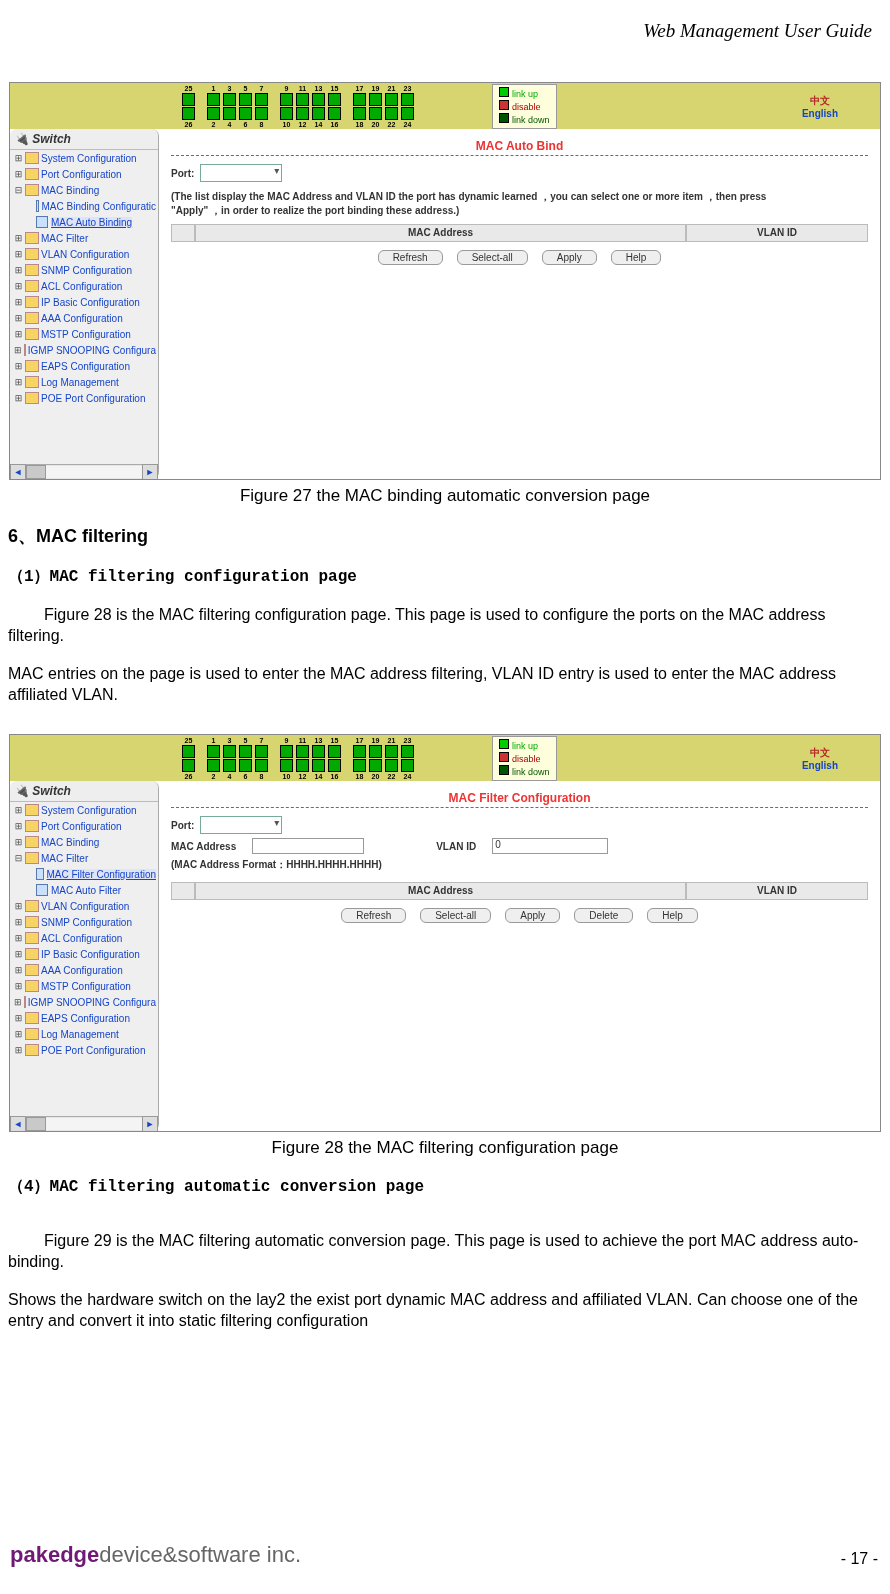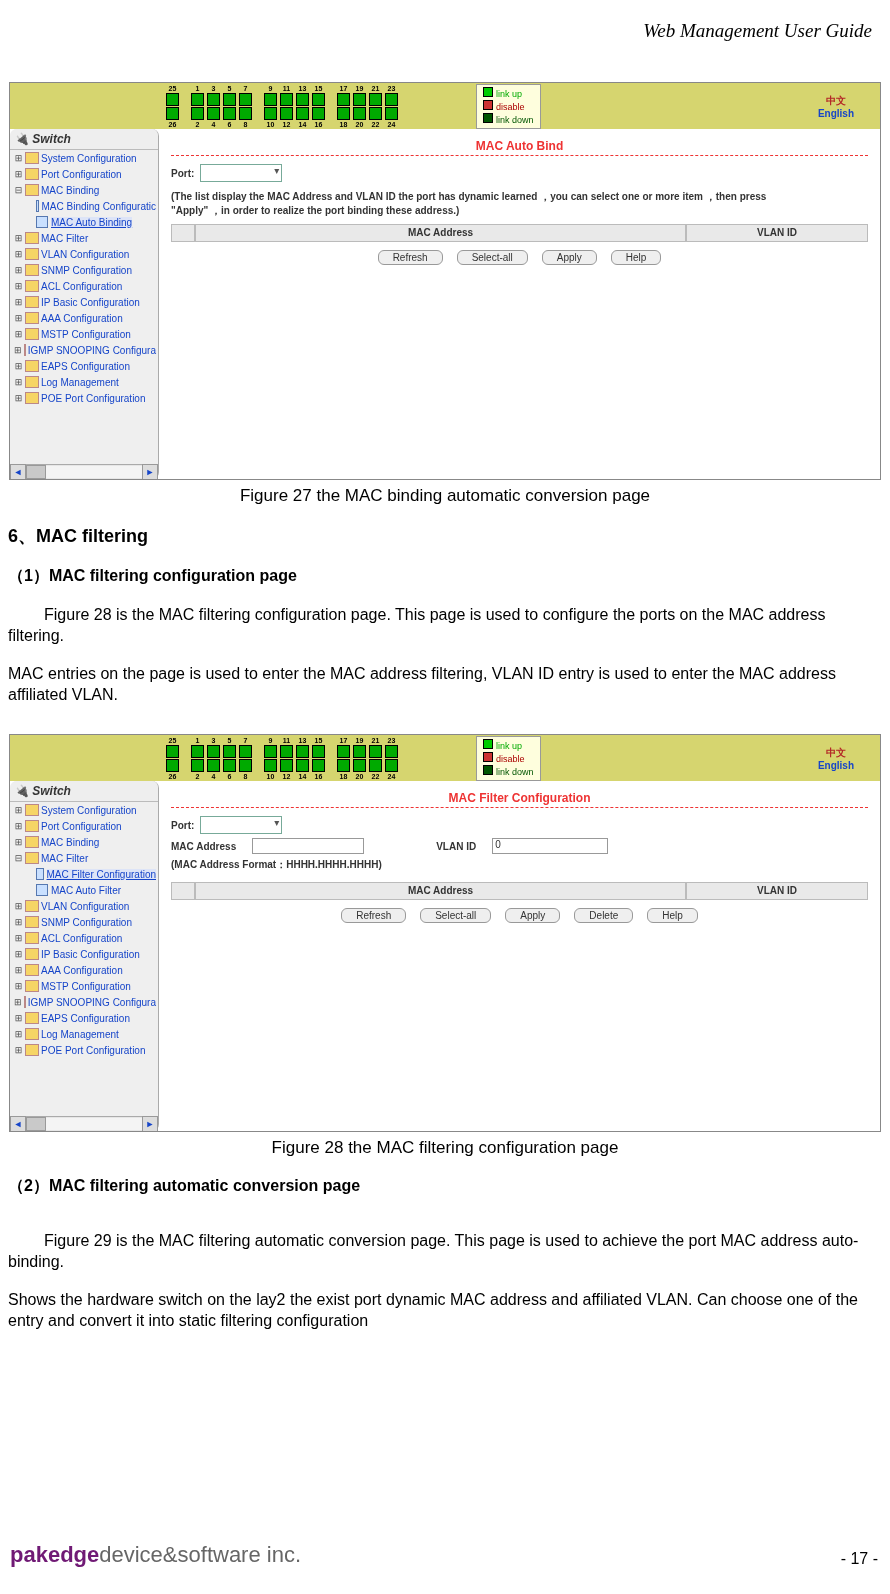--- a/index.html
+++ b/index.html
@@ -31,21 +31,21 @@
     position: relative;
     margin: 0 auto;
     overflow: hidden;
     font-size: 10px;
   }
   .ss-header {
     height: 46px;
     background: #d6d56f;
     display: flex;
     align-items: center;
-    padding: 0 6px;
+    padding: 0 22px;
     gap: 8px;
   }
   .ports {
     display: flex;
     gap: 3px;
     margin-left: 150px;
   }
   .port-col {
     display: flex;
     flex-direction: column;
@@ -145,20 +145,21 @@
   }
   .section-h {
     font-weight: bold;
     font-size: 18px;
     margin: 10px 0 18px;
   }
   .subsec {
     font-weight: bold;
     font-size: 16px;
     margin: 4px 0 2px;
+    font-family: Liberation Mono, monospace;
   }
   .bodytext {
     font-size: 16px;
     line-height: 21px;
     margin: 17px 0;
   }
   .footer {
     position: absolute;
     bottom: 26px;
     left: 10px;
@@ -600,21 +601,21 @@
           <div class="btn">Select-all</div>
           <div class="btn">Apply</div>
           <div class="btn">Delete</div>
           <div class="btn">Help</div>
         </div>
       </div>
     </div>
   </div>
   <div class="caption">Figure 28    the MAC filtering configuration page</div>
 
-  <div class="subsec">（2）MAC filtering automatic conversion page</div>
+  <div class="subsec">（4）MAC filtering automatic conversion page</div>
   <div style="height:14px;"></div>
   <div class="bodytext"><span style="margin-left:36px;"></span><span>Figure 29 is the MAC filtering automatic conversion page. This page is used to achieve the port MAC address auto-binding.</span></div>
   <div class="bodytext">Shows the hardware switch on the lay2 the exist port dynamic MAC address and affiliated VLAN. Can choose one of the entry and convert it into static filtering configuration</div>
 
   <div class="footer">
     <div class="logo">
       <span class="b">pakedge</span><span class="l">device&amp;software inc.</span>
     </div>
     <div class="pgno">- 17 -</div>
   </div>

